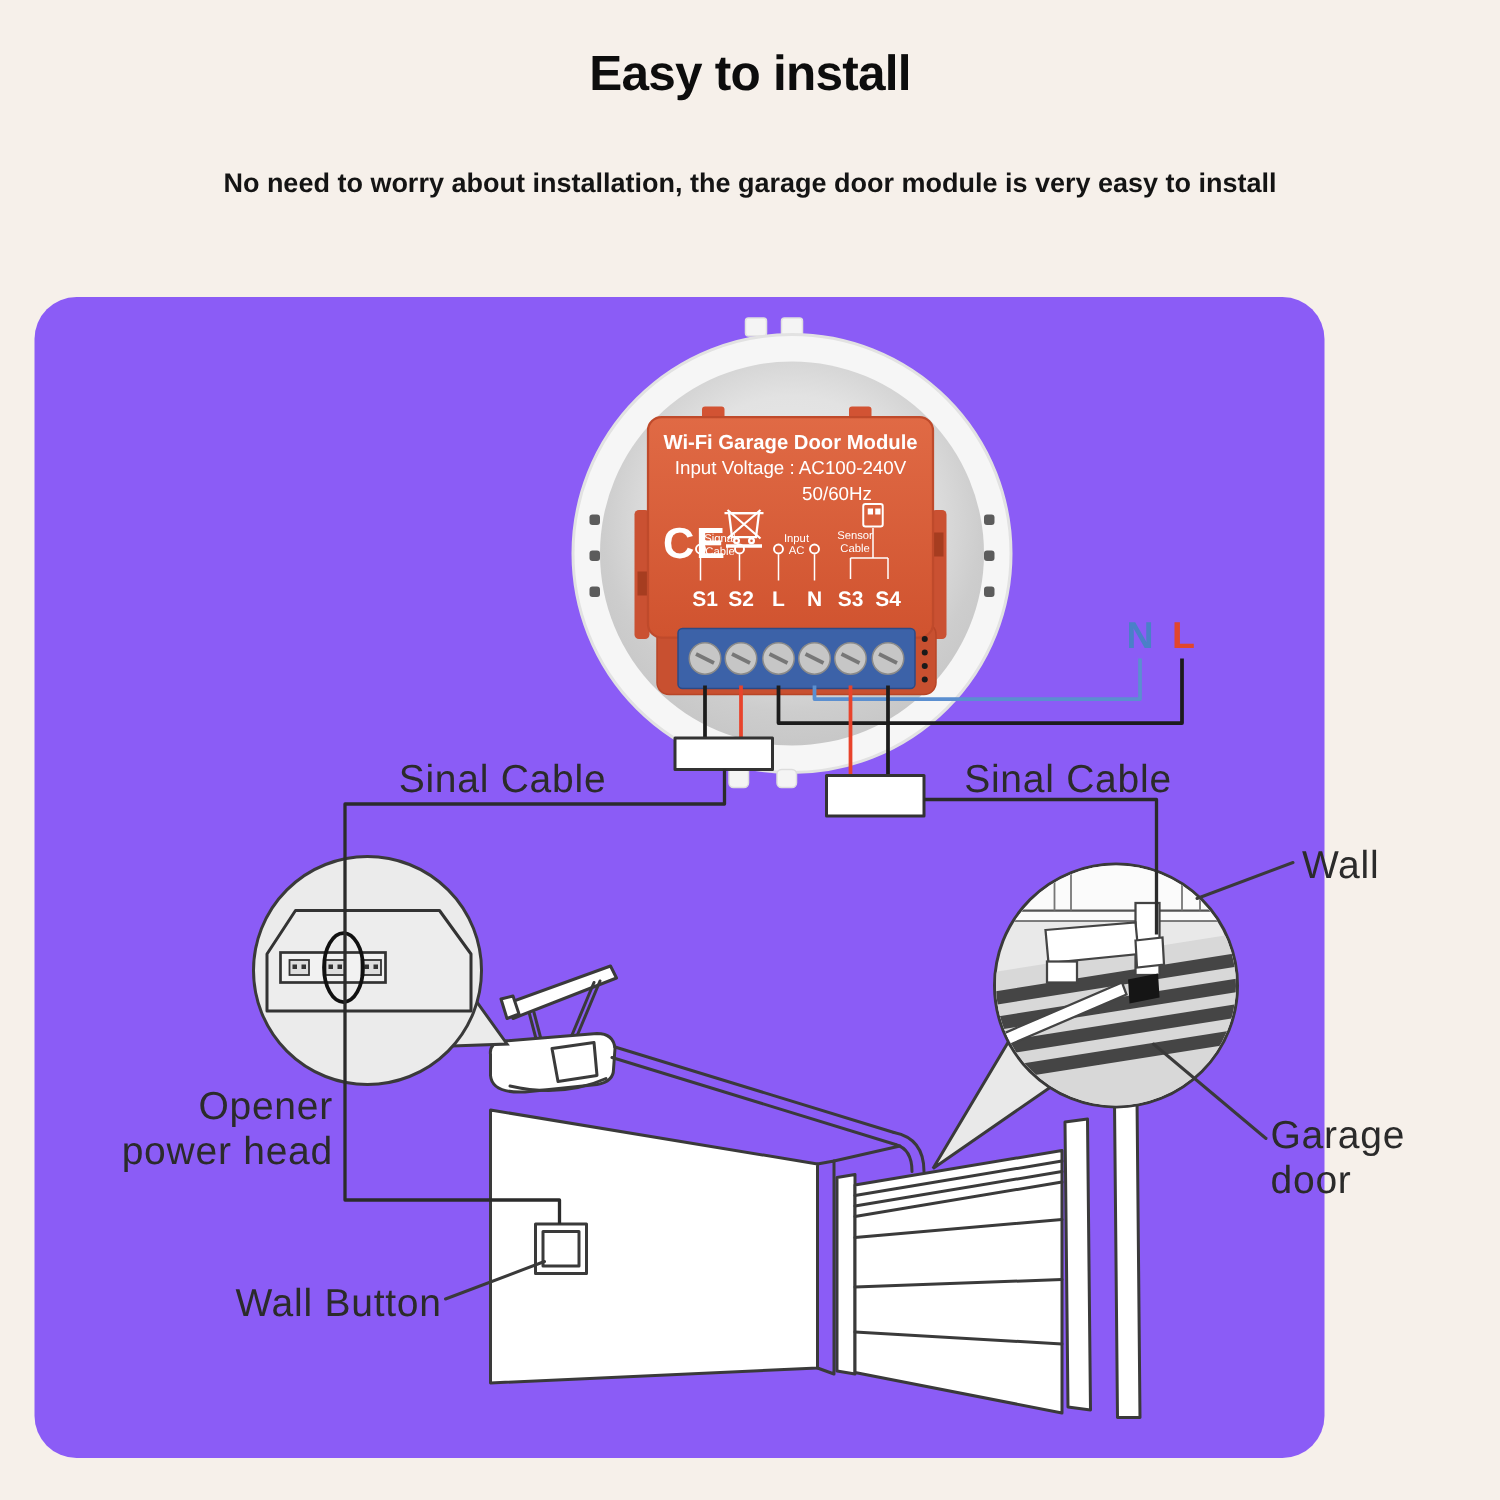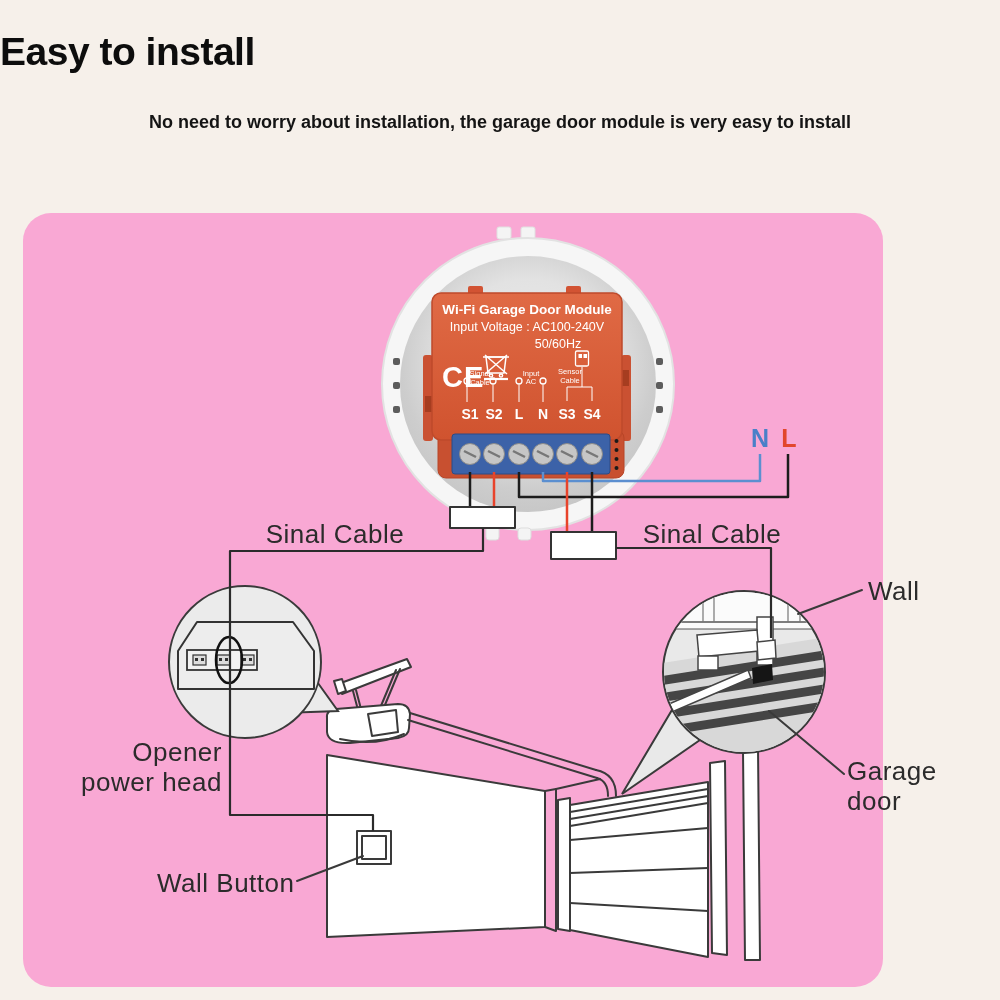--- a/index.html
+++ b/index.html
@@ -3,30 +3,30 @@
 <meta charset="utf-8">
 <style>
   html,body{margin:0;padding:0;}
   body{
     width:1000px;height:1000px;position:relative;overflow:hidden;
     background:#f6f0ea;
     font-family:"Liberation Sans", sans-serif;
     color:#111;
   }
   .hdr-title{
-    position:absolute;top:30px;left:0;width:1000px;
-    font-size:39px;font-weight:700;letter-spacing:-0.5px;color:#0d0d0d;
+    position:absolute;top:30px;left:0;width:1000px;text-align:center;
+    font-size:33px;font-weight:700;letter-spacing:-0.5px;color:#0d0d0d;
   }
   .hdr-sub{
     position:absolute;top:112px;left:0;width:1000px;text-align:center;
     font-size:18px;font-weight:700;color:#141414;
   }
   .card{
-    position:absolute;left:23px;top:213px;width:860px;height:774px;
-    background:#f9a8d4;border-radius:28px;
+    position:absolute;left:23px;top:198px;width:860px;height:774px;
+    background:#8b5cf6;border-radius:28px;
   }
   svg text{font-family:"Liberation Sans", sans-serif;}
   .callout{font-size:26px;fill:#2b2b2b;font-weight:400;letter-spacing:0.5px;}
   .mod-name{font-size:13.5px;font-weight:700;fill:#fff;}
   .mod-sub{font-size:12.5px;fill:#fff;}
   .mod-small{font-size:7.5px;fill:#fff;}
   .mod-term{font-size:14px;font-weight:700;fill:#fff;}
   .ce-text{font-size:29px;font-weight:700;fill:#fff;letter-spacing:1px;}
   .nl{font-size:25px;font-weight:700;}
   .ln{stroke:#3a3a3a;stroke-width:2;fill:none;stroke-linejoin:round;stroke-linecap:round;}

